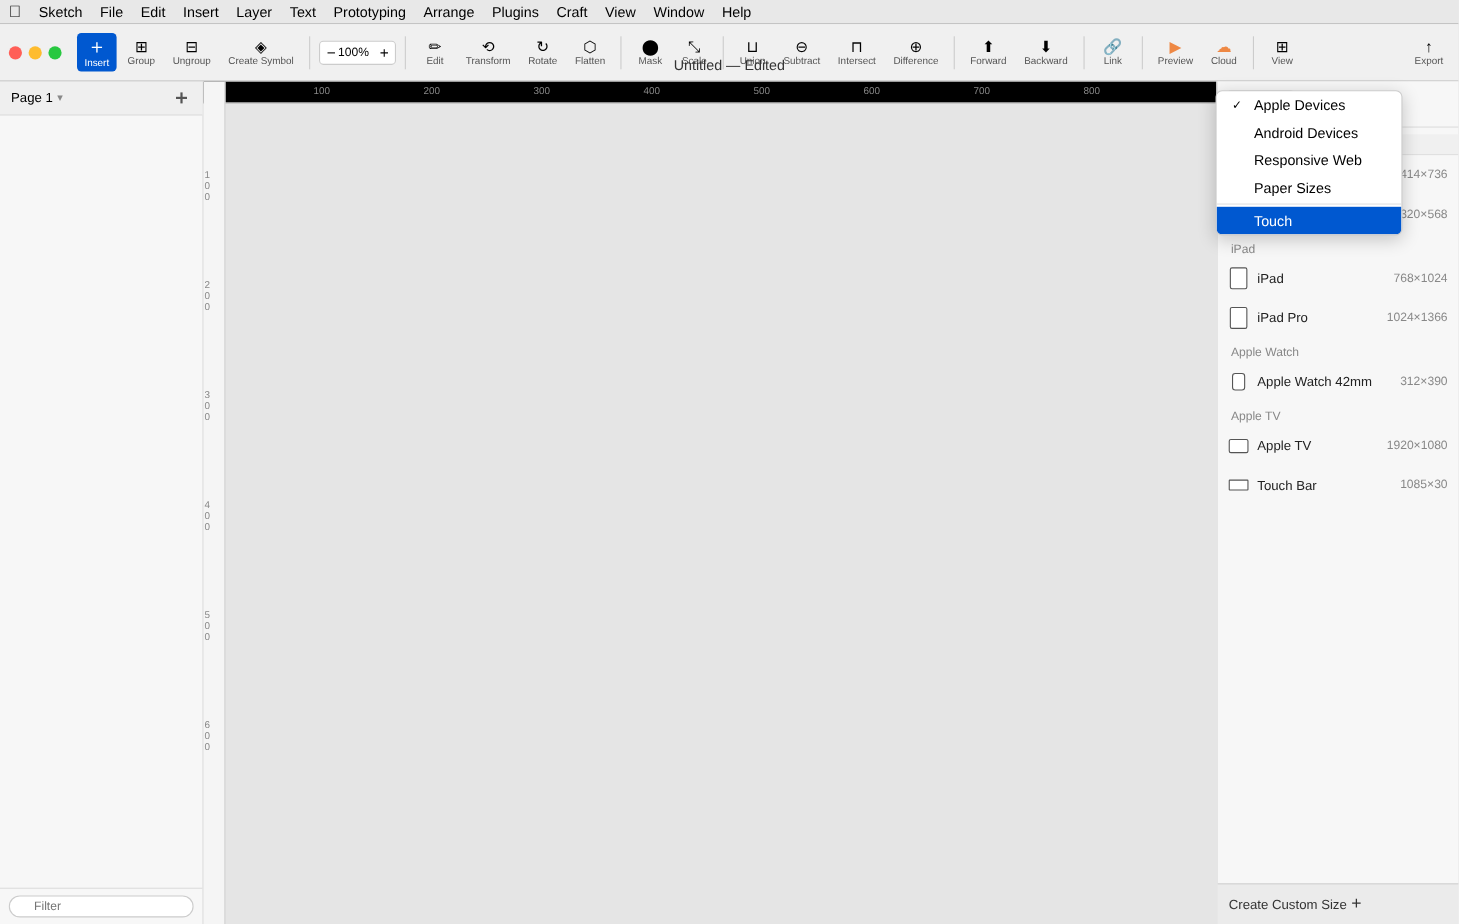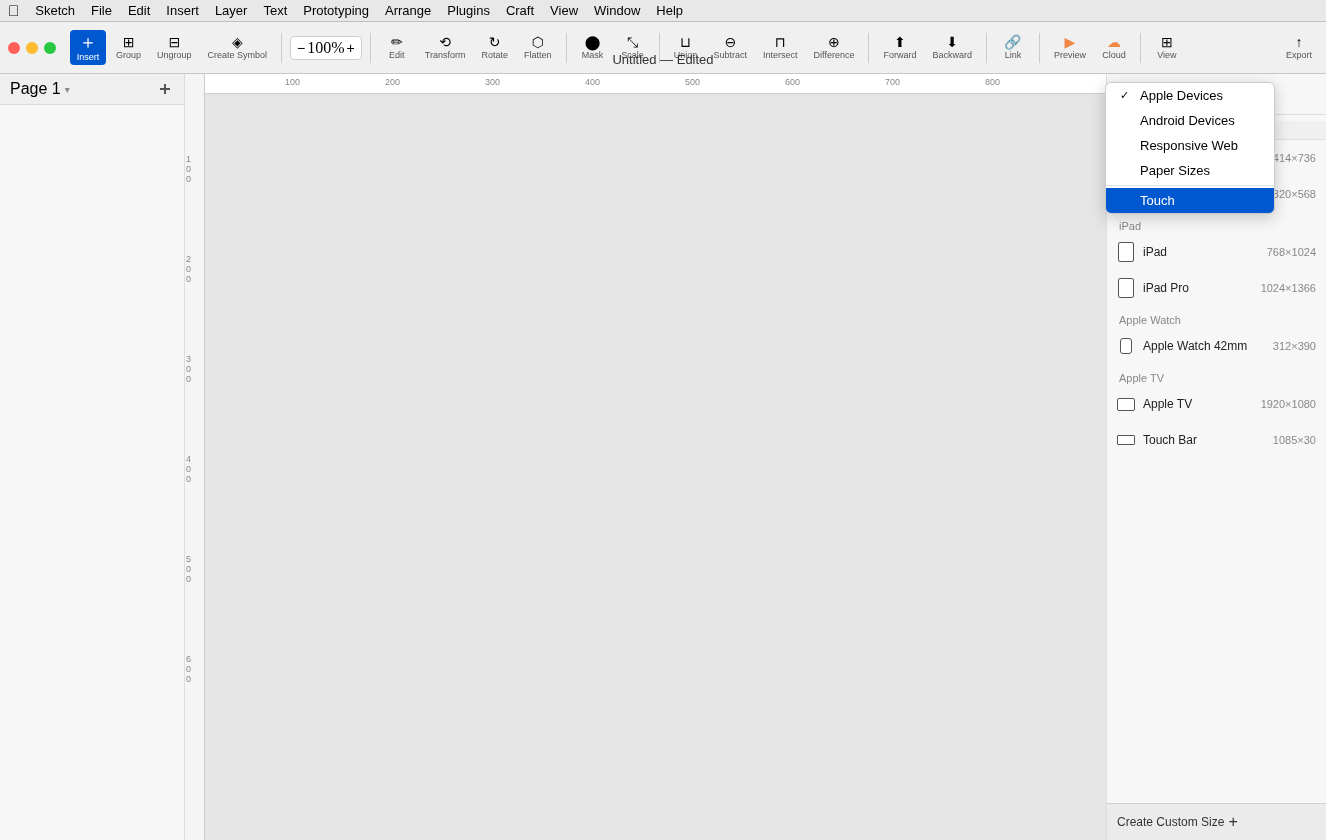--- a/index.html
+++ b/index.html
@@ -121,21 +121,21 @@
       position: relative;
       background: #e0e0e0;
       overflow: hidden;
     }
     .ruler-h {
       position: absolute;
       top: 0;
       left: 0;
       right: 0;
       height: 20px;
-      background: #ffffff;
+      background: #000000;
       border-bottom: 1px solid #ccc;
       display: flex;
       align-items: flex-start;
       padding-left: 20px;
       overflow: hidden;
     }
     .ruler-v {
       position: absolute;
       top: 0;
       left: 0;
@@ -363,21 +363,21 @@
   </div>
   <div class="tool-btn">
     <span class="icon" style="font-size:14px;">◈</span>
     <span class="label">Create Symbol</span>
   </div>
 
   <div class="tool-sep"></div>
 
   <div style="display:flex;align-items:center;gap:2px;padding:2px 6px;border:1px solid #ccc;border-radius:4px;background:white;">
     <span style="cursor:pointer;font-size:14px;">−</span>
-    <span style="font-size:16px;min-width:36px;text-align:right;font-family:Liberation Serif, serif;">100%</span>
+    <span style="font-size:11px;min-width:36px;text-align:left;">100%</span>
     <span style="cursor:pointer;font-size:14px;">+</span>
   </div>
 
   <div class="tool-sep"></div>
 
   <div class="tool-btn">
     <span class="icon" style="font-size:14px;">✏</span>
     <span class="label">Edit</span>
   </div>
   <div class="tool-btn">
@@ -468,31 +468,37 @@
 
   <div class="toolbar-title">
     <span>Untitled — Edited</span>
   </div>
 </div>
 
 <div class="main-area">
 
   <div class="left-sidebar">
     <div class="page-header">
-      <span style="font-size:16px;">Page 1</span>
+      <span style="font-size:12px;">Page 1</span>
       <span class="page-header-arrow">▾</span>
       <div class="add-page-btn">
         <svg width="14" height="14" viewBox="0 0 14 14">
           <rect x="6" y="2" width="2" height="10" fill="#555"></rect>
           <rect x="2" y="6" width="10" height="2" fill="#555"></rect>
         </svg>
       </div>
     </div>
 
     <div style="flex:1;"></div>
+    <div class="filter-area">
+      <div class="filter-wrap">
+        <span class="search-icon">🔍</span>
+        <input class="filter-input" type="text" placeholder="Filter" style="">
+      </div>
+    </div>
   </div>
 
   <div class="canvas-area">
 
     <div class="ruler-h">
       <div style="position:relative;width:100%;height:100%;">
         <span class="ruler-num" style="left:80px;">100</span>
         <span class="ruler-num" style="left:180px;">200</span>
         <span class="ruler-num" style="left:280px;">300</span>
         <span class="ruler-num" style="left:380px;">400</span>

